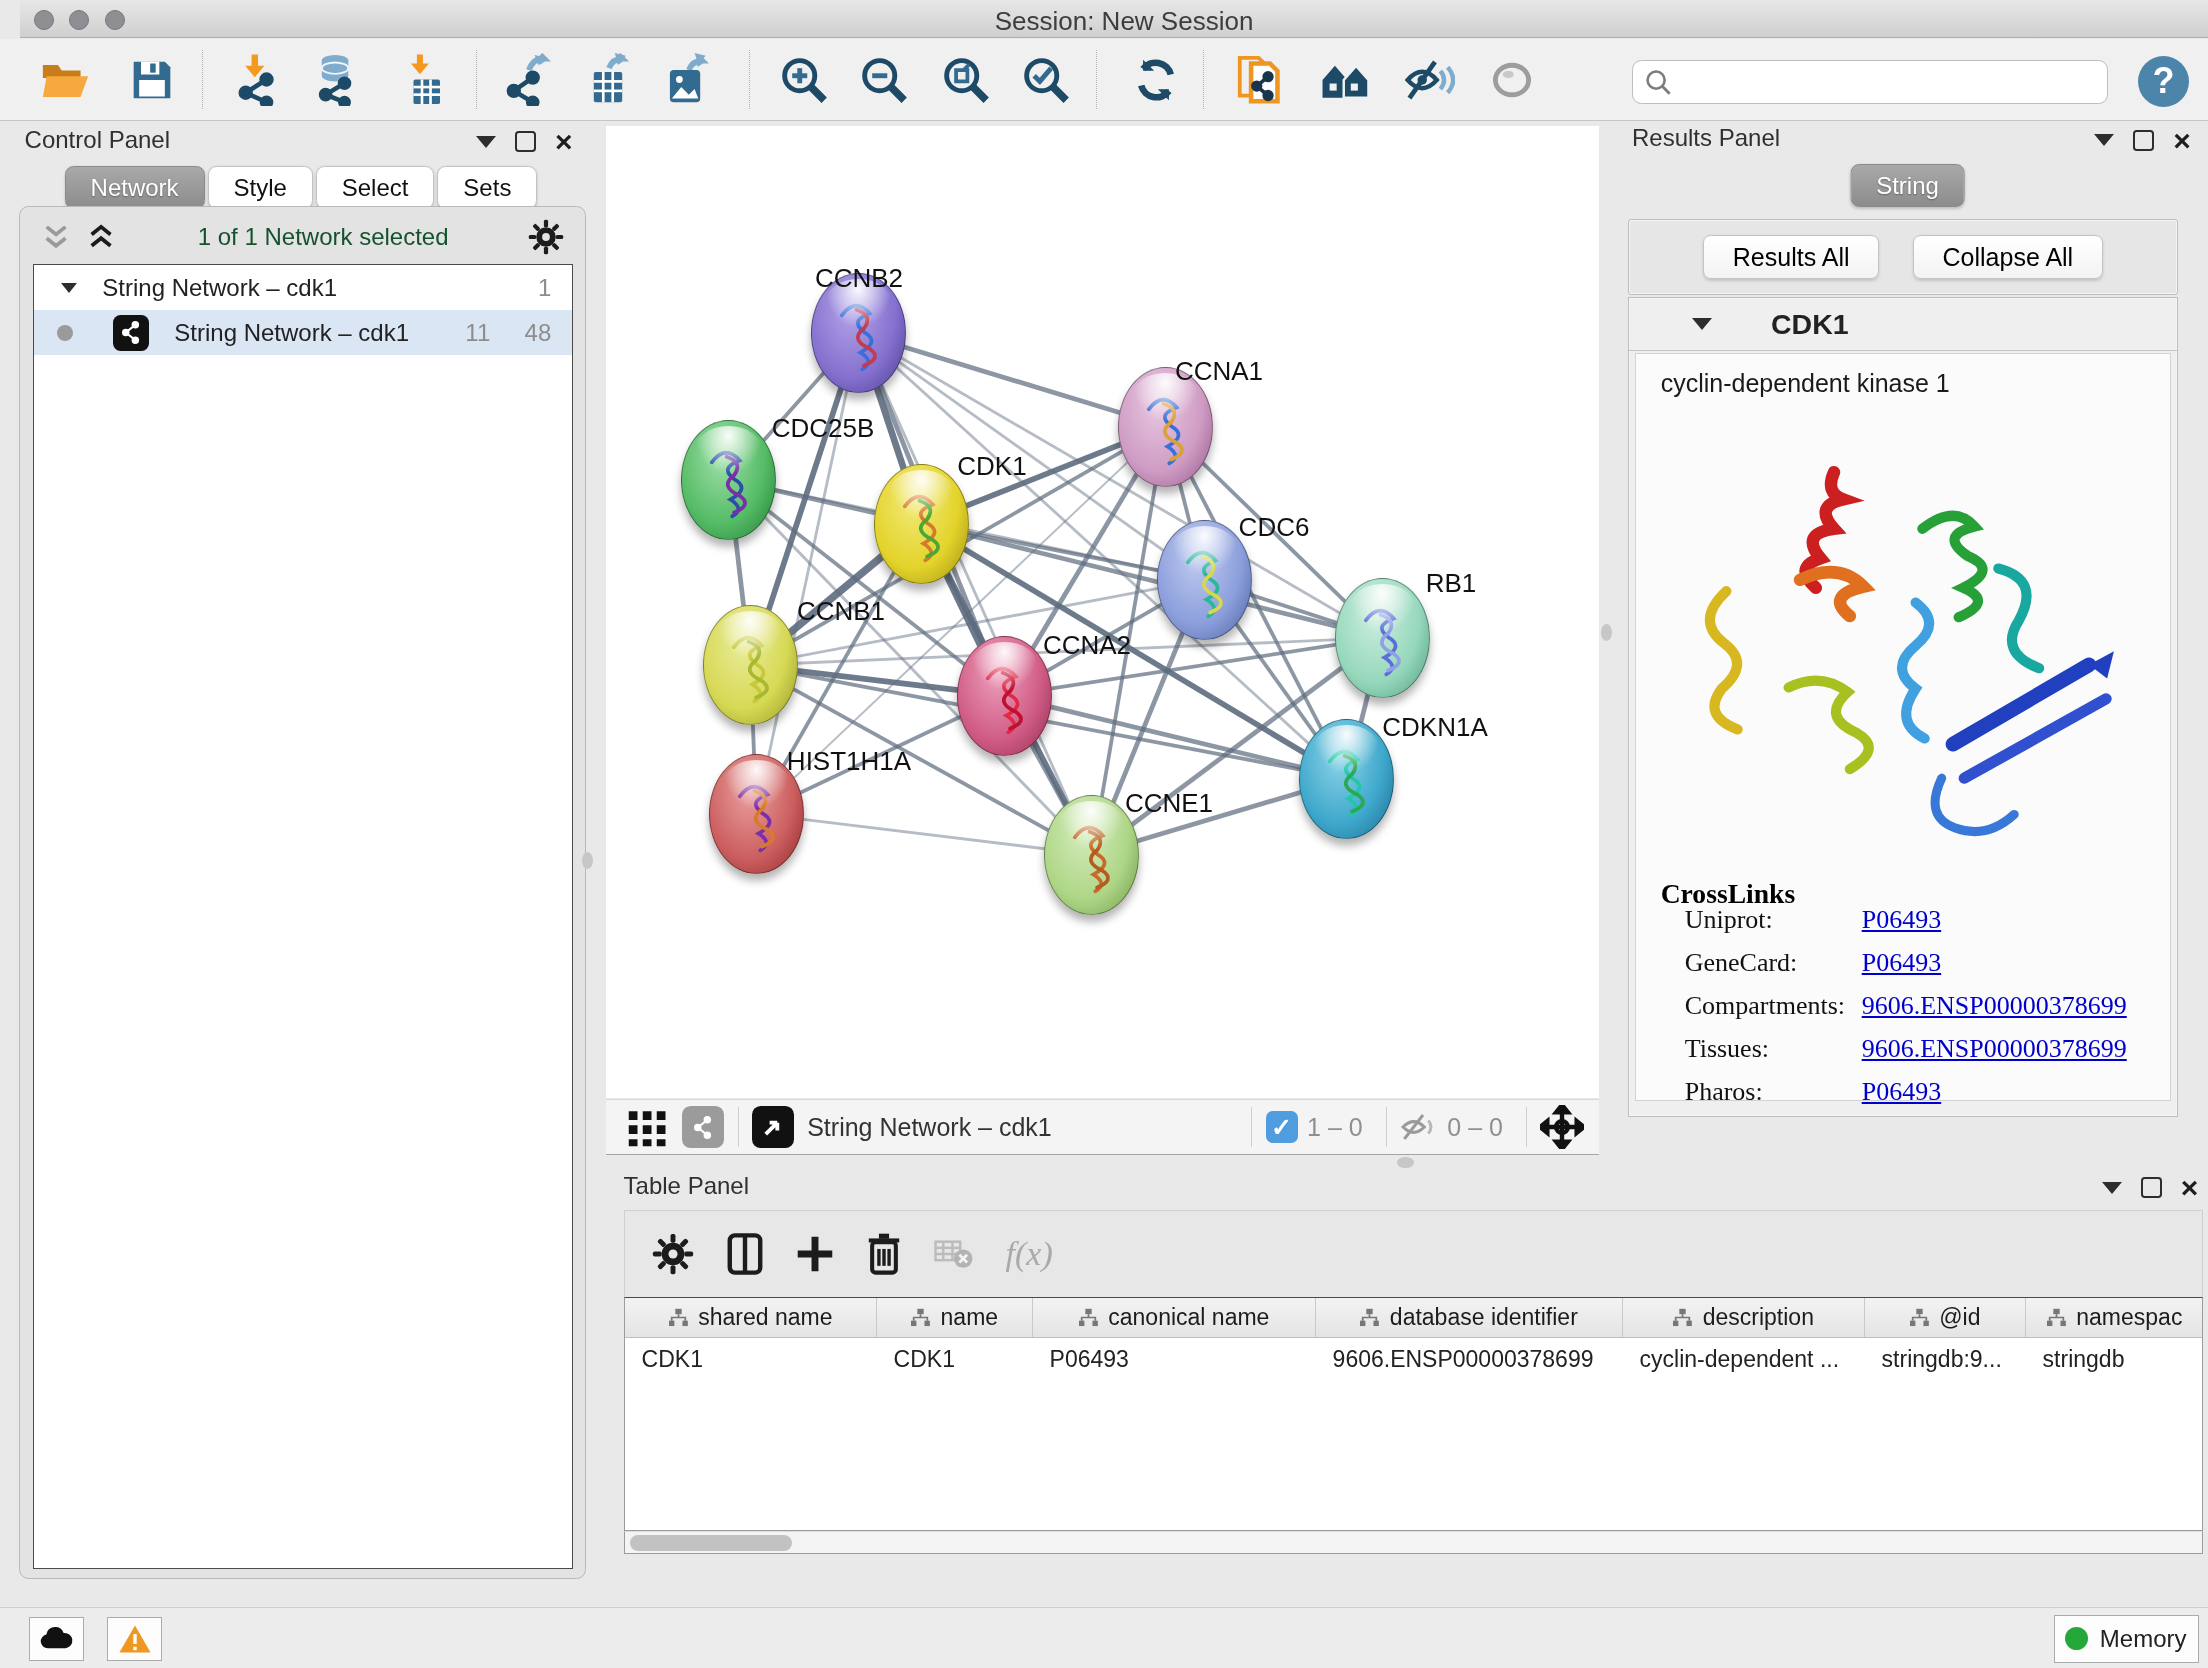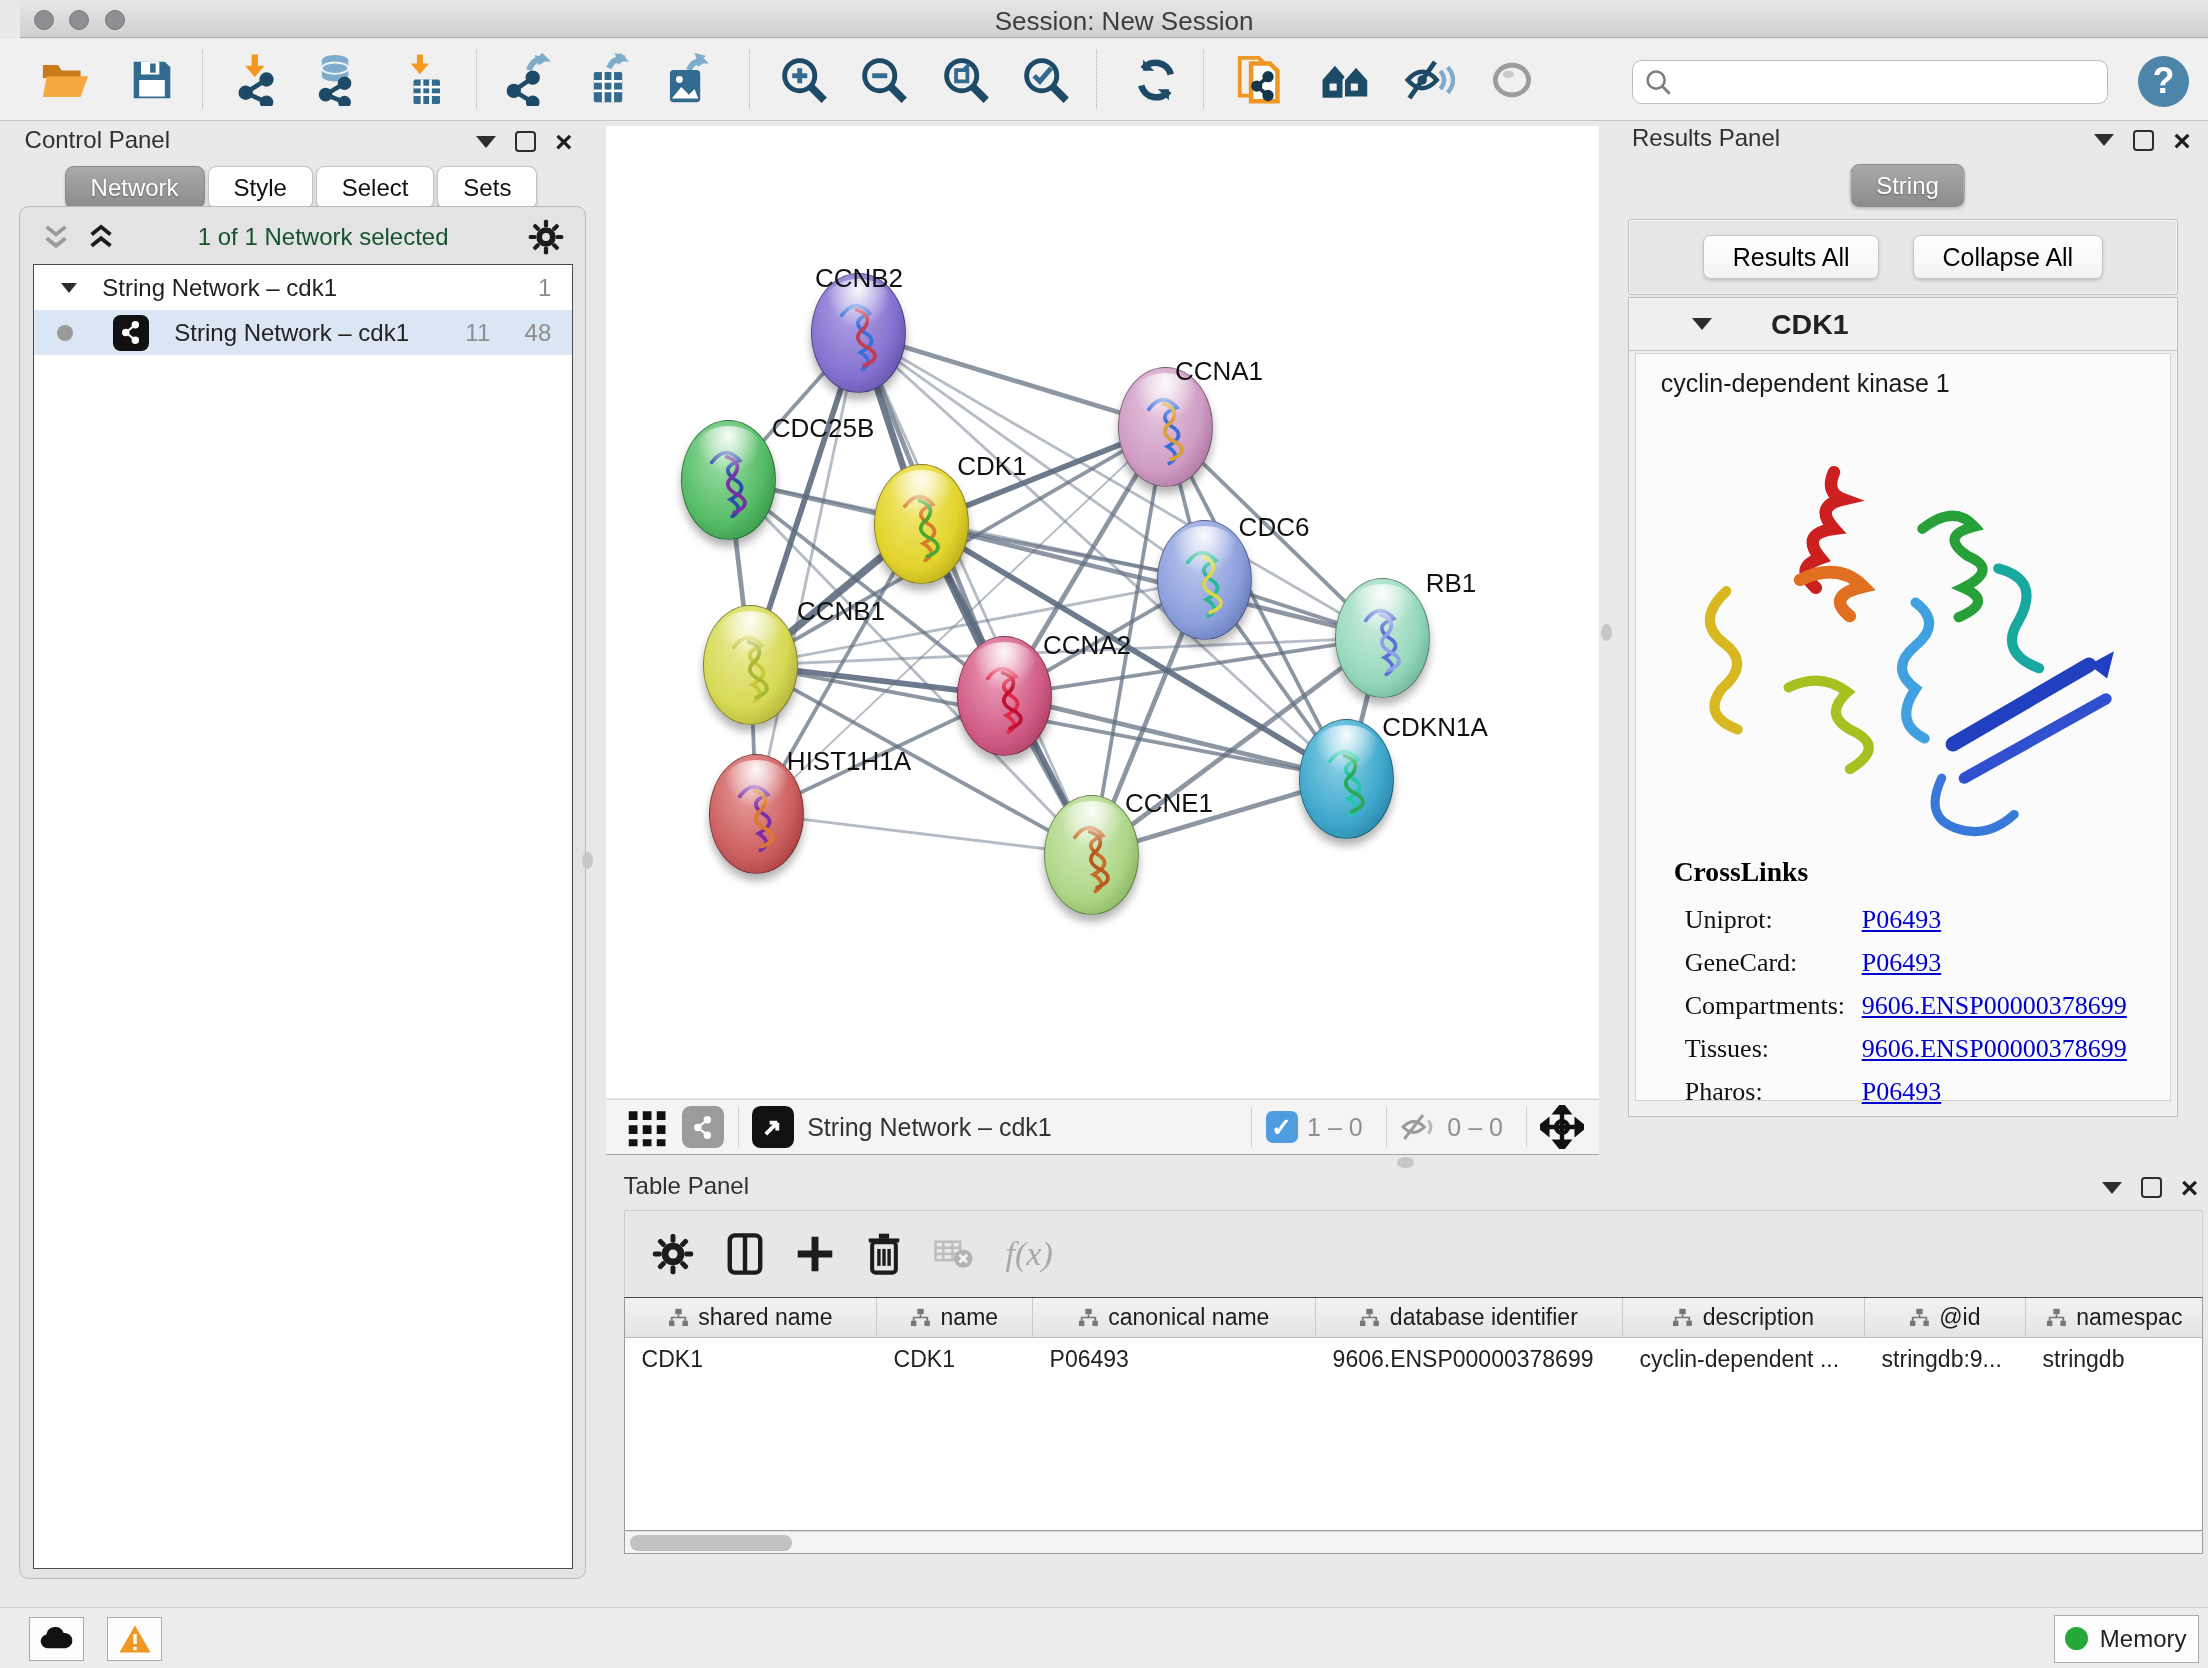--- a/index.html
+++ b/index.html
@@ -99,22 +99,22 @@
     padding:6.7px 28.5px; font-size:25px; box-shadow:0 1.9px 2.9px rgba(0,0,0,.15); }
   .rp-main { position:absolute; left:17px; top:173px; width:550px; height:820px; background:#efefef;
     border:1px solid #bdbdbd; box-shadow:inset 0 0 0 1px #f6f6f6; }
   .rp-gene-row { position:relative; height:53px; border-bottom:1px solid #c4c4c4; display:flex; align-items:center; }
   .rp-gene-row .tri-down { margin-left:63px; }
   .rp-gene { font-size:28.5px; font-weight:bold; margin-left:59px; }
   .rp-body { position:absolute; left:5.7px; top:55px; width:536px; height:748px; background:#fbfbfb;
     border:1px solid #d3d3d3; }
   .rp-desc { font-size:25px; margin:15px 0 0 25px; color:#1a1a1a; }
   .rp-protein { position:absolute; left:28.5px; top:78px; }
-  .xl-title { position:absolute; left:25px; top:502px; font-family:"Liberation Serif",serif;
-    font-weight:bold; font-size:27.6px; color:#000;margin-left:13px; }
+  .xl-title { position:absolute; left:25px; top:524px; font-family:"Liberation Serif",serif;
+    font-weight:bold; font-size:27.6px; color:#000; }
   .xl-rows { position:absolute; left:49px; top:544px; width:466px; }
   .xl-row { display:flex; height:43px; align-items:center; }
   .xl-label { width:177px; font-family:"Liberation Serif",serif; font-size:26px; color:#111; }
   .xl-link { font-family:"Liberation Serif",serif; font-size:26px; color:var(--link-blue,#0000cc);
     text-decoration:underline; }
 
   
   .table-panel { position:absolute; left:616px; top:1168px; width:1588px; height:428px; }
   .tp-header { position:relative; height:34px; }
   .tp-header .panel-title { position:absolute; left:7.6px; top:3.8px; }

